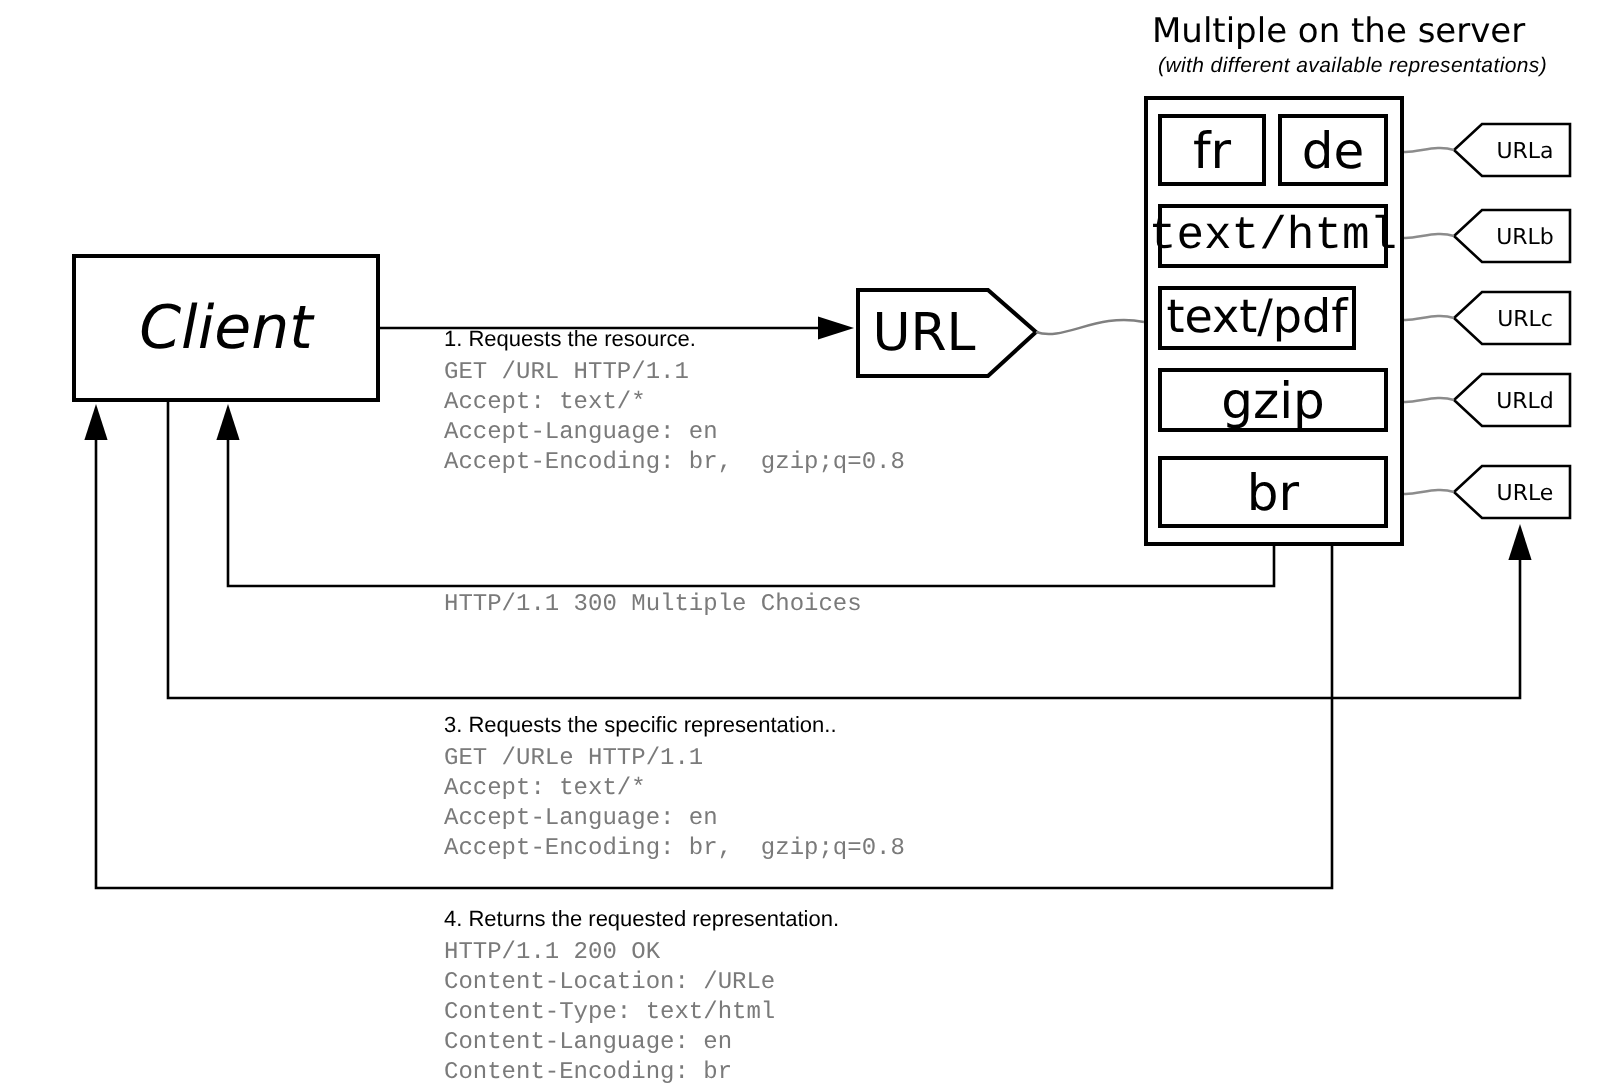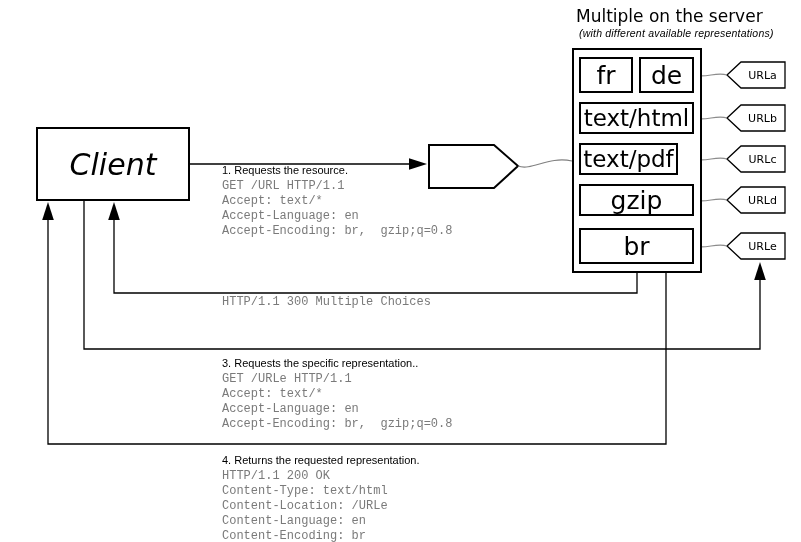--- a/index.html
+++ b/index.html
@@ -38,21 +38,21 @@
     position: absolute;
     border: 2px solid #000;
     background: #fff;
     display: flex; align-items: center; justify-content: center;
     color: #000;
     font-size: 25px;
   }
   .cell.small { font-size: 23px; }
   .cell-fr   { left: 579px; top: 57px;  width: 54px;  height: 36px; }
   .cell-de   { left: 639px; top: 57px;  width: 55px;  height: 36px; }
-  .cell-html { left: 579px; top: 102px; width: 115px; height: 32px; }
+  .cell-html { left: 579px; top: 102px; width: 115px; height: 32px; font-family: Liberation Mono, monospace; }
   .cell-pdf  { left: 579px; top: 143px; width: 99px; height: 32px; }
   .cell-gzip { left: 579px; top: 184px; width: 115px; height: 32px; }
   .cell-br   { left: 579px; top: 228px; width: 115px; height: 36px; }
   .url-label {
     position: absolute;
     left: 429px; top: 146px;
     width: 66px; height: 41px;
     display: flex; align-items: center; justify-content: center;
     font-size: 26px; color: #000;
   }
@@ -130,20 +130,21 @@
 
   <div class="title-block">
     <div class="title-main">Multiple on the server</div>
     <div class="title-sub">(with different available representations)</div>
   </div>
 
   <div class="client-box">
     <span>Client</span>
   </div>
 
+  <div class="url-label">URL</div>
 
   <div class="server-box"></div>
   <div class="cell cell-fr">fr</div>
   <div class="cell cell-de">de</div>
   <div class="cell cell-html small">text/html</div>
   <div class="cell cell-pdf small">text/pdf</div>
   <div class="cell cell-gzip">gzip</div>
   <div class="cell cell-br">br</div>
 
   <div class="tag-label tag-a">URLa</div>
@@ -168,19 +169,19 @@
     <div class="msg-heading">3. Requests the specific representation..</div>
     <div class="msg-line">GET /URLe HTTP/1.1</div>
     <div class="msg-line">Accept: text/*</div>
     <div class="msg-line">Accept-Language: en</div>
     <div class="msg-line">Accept-Encoding: br,  gzip;q=0.8</div>
   </div>
 
   <div class="msg msg-4">
     <div class="msg-heading">4. Returns the requested representation.</div>
     <div class="msg-line">HTTP/1.1 200 OK</div>
+    <div class="msg-line">Content-Location: /URLe</div>
     <div class="msg-line">Content-Type: text/html</div>
-    <div class="msg-line">Content-Location: /URLe</div>
     <div class="msg-line">Content-Language: en</div>
     <div class="msg-line">Content-Encoding: br</div>
   </div>
 
 </div>
 
 </body></html>

